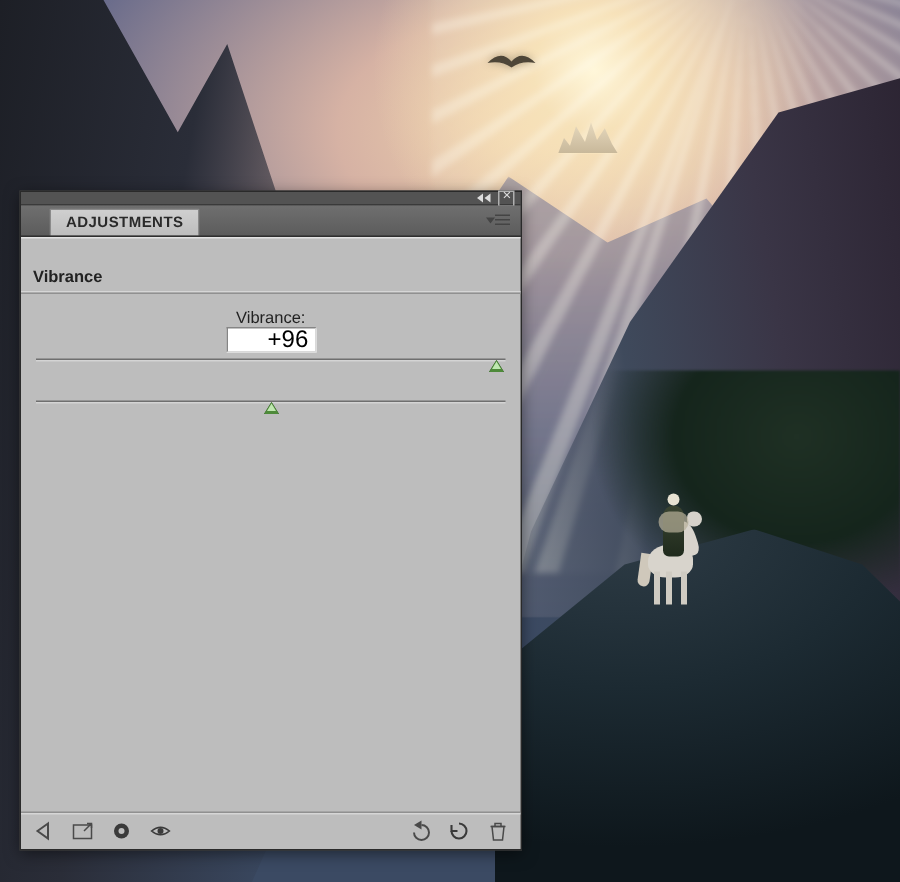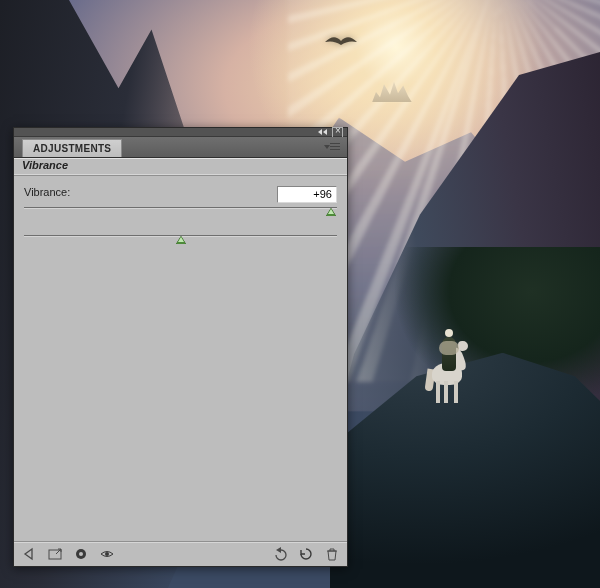--- a/index.html
+++ b/index.html
@@ -174,21 +174,21 @@
   }
   .cb-close::before {
     content: "×"; position: absolute; left: 2px; top: -1px; font-size: 10px;
   }
   .tab-bar {
     height: 20px;
     background: linear-gradient(#6f6f6f, #5c5c5c);
     border-bottom: 1px solid #2f2f2f;
     display: flex;
     align-items: flex-end;
-    padding-left: 8px;
+    padding-left: 19px;
     position: relative;
   }
   .tab {
     background: linear-gradient(#cfcfcf, #bdbdbd);
     border: 1px solid #8a8a8a;
     border-bottom: none;
     padding: 3px 10px 3px 10px;
     font-size: 10px;
     font-weight: bold;
     color: #2a2a2a;
@@ -217,47 +217,48 @@
   }
 
   .panel-body {
     background: #bdbdbd;
     border-top: 1px solid #e3e3e3;
     padding: 0;
     height: 382px;
     position: relative;
   }
   .title-row {
-    padding: 0 8px 4px 8px;
+    padding: 20px 8px 4px 8px;
     font-weight: bold;
     color: #222;
     border-bottom: 1px solid #909090;
     box-shadow: inset 0 -1px 0 #d6d6d6;
-    font-style: italic;
   }
   .control {
     padding: 10px 10px 2px 10px;
   }
   .control-row {
     display: flex;
+    align-items: center;
     justify-content: space-between;
     margin-bottom: 3px;
+    flex-direction: column;
   }
   .control-label {
     color: #222;
   }
   .value-box {
     width: 50px;
     height: 15px;
     background: #fff;
     border: 1px inset #d9d9d9;
     text-align: right;
     padding: 0 4px;
     font-family: inherit;
-    font-size: 11px;
+    font-size: 16px;
     line-height: 15px;
   }
   .slider-track-wrap {
     position: relative;
     height: 16px;
   }
   .slider-track {
     position: absolute;
     left: 0; right: 0; top: 1px;
     height: 1px;

